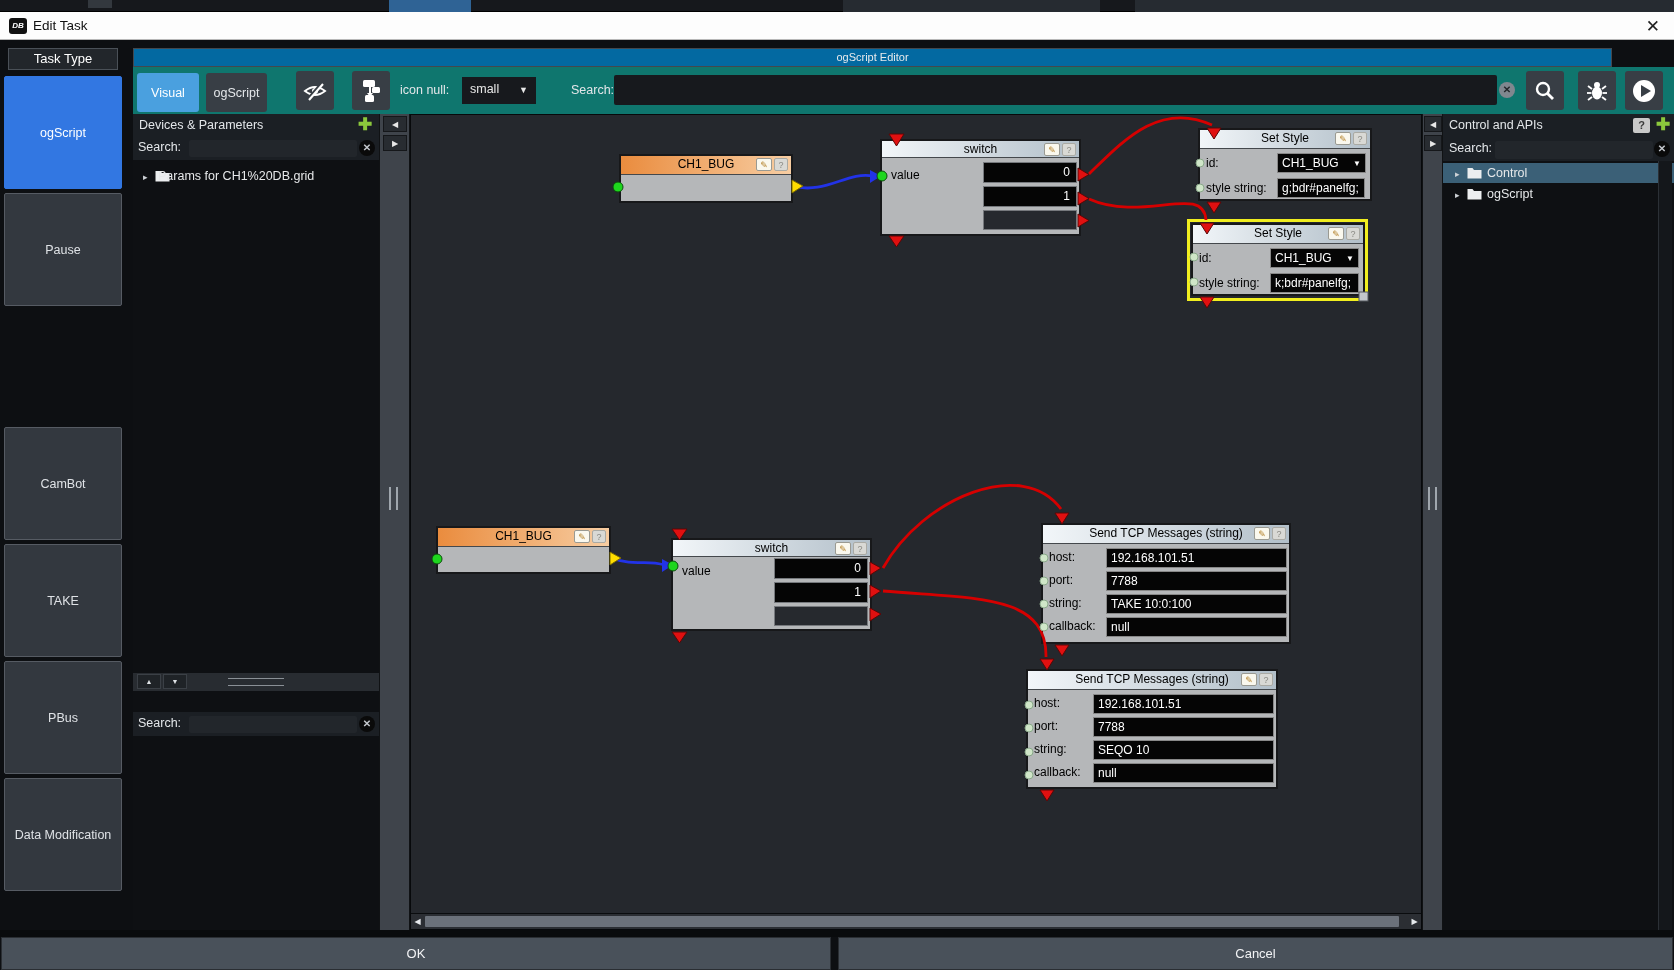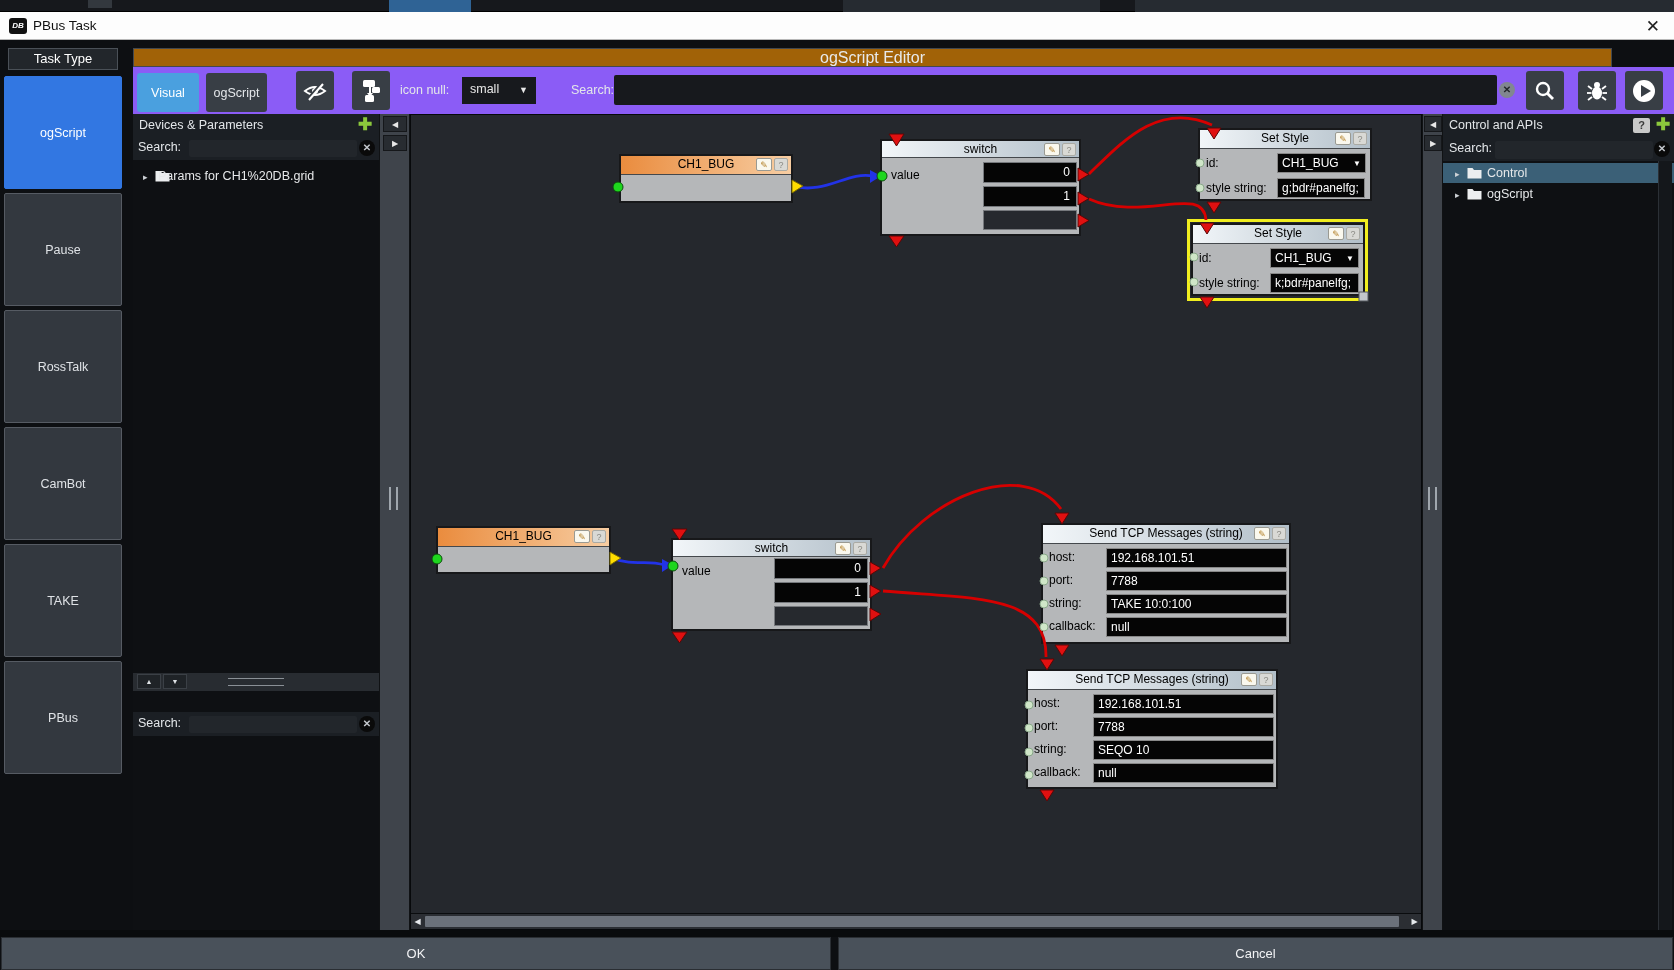--- a/index.html
+++ b/index.html
@@ -16,24 +16,24 @@
   .tb-logo { position:absolute; left:9px; top:6px; width:18px; height:16px; background:#111; border-radius:3px; color:#fff; font-size:8px; font-weight:bold; font-style:italic; text-align:center; line-height:16px; }
   .tb-title { position:absolute; left:33px; top:6px; font-size:13.5px; color:#111; }
   .tb-close { position:absolute; right:14px; top:4px; font-size:17px; color:#222; font-weight:300; cursor:default; }
 
   
   .tt-header { position:absolute; left:8px; top:48px; width:110px; height:22px; background:#22262b; border:1px solid #4a5057; color:#fff; font-size:13px; text-align:center; line-height:20px; }
   .task-btn { position:absolute; left:4px; width:118px; height:113px; background:#33383f; border:1px solid #565b63; border-radius:2px; color:#dfe2e6; font-size:12.5px; display:flex; align-items:center; justify-content:center; text-align:center; cursor:pointer; }
   .task-btn.sel { background:#3277e2; border-color:#3277e2; color:#fff; }
 
   
-  .ed-header { position:absolute; left:133px; top:48px; width:1479px; height:19px; background:#a16207; border:1px solid #43484e; color:#e8eaec; font-size:16px; text-align:center; line-height:17px; }
-
-  
-  .toolbar { position:absolute; left:133px; top:67px; width:1541px; height:47px; background:#8b5cf6; }
+  .ed-header { position:absolute; left:133px; top:48px; width:1479px; height:19px; background:#0369a1; border:1px solid #43484e; color:#e8eaec; font-size:11px; text-align:center; line-height:17px; }
+
+  
+  .toolbar { position:absolute; left:133px; top:67px; width:1541px; height:47px; background:#0f766e; }
   .tab { position:absolute; top:6px; height:39px; border-radius:3px; color:#fff; font-size:12.5px; display:flex; align-items:center; justify-content:center; cursor:pointer; }
   .tab.visual { left:4px; width:62px; background:#4aa0df; }
   .tab.ogs { left:73px; width:61px; background:#383e45; color:#e4e7ea; }
   .tbtn { position:absolute; top:4px; width:38px; height:39px; background:#383e45; border-radius:3px; display:flex; align-items:center; justify-content:center; cursor:pointer; }
   .lbl { position:absolute; color:#e3e6e9; font-size:12.5px; }
   .dropdown { position:absolute; left:329px; top:10px; width:74px; height:27px; background:#17191d; color:#e8e8e8; font-size:12.5px; padding:5px 8px; cursor:pointer; }
   .dropdown .dd-caret { position:absolute; right:8px; top:8px; font-size:9px; color:#e8e8e8; }
   .search-input { position:absolute; background:#17191d; border:none; outline:none; color:#e8e8e8; font-size:12.5px; padding:0 6px; border-radius:2px; font-family:"Liberation Sans",sans-serif; }
   .clear-x { position:absolute; width:16px; height:16px; border-radius:50%; font-size:10px; font-weight:bold; text-align:center; line-height:16px; cursor:pointer; }
   .clear-gray { background:#81878f; color:#23262a; }
@@ -95,31 +95,31 @@
 
   <div class="top-strip">
     <div class="ts-frag" style="left:88px;width:24px;height:8px;background:#33383e;"></div>
     <div class="ts-frag" style="left:389px;width:82px;background:#2f6395;"></div>
     <div class="ts-frag" style="left:843px;width:257px;background:#262b31;"></div>
     <div class="ts-frag" style="left:1135px;width:539px;background:#262b31;"></div>
   </div>
 
   <div class="titlebar">
     <div class="tb-logo">DB</div>
-    <div class="tb-title">PBus Task</div>
+    <div class="tb-title">Edit Task</div>
     <div class="tb-close">✕</div>
   </div>
 
   <div class="tt-header">Task Type</div>
   <div class="task-btn sel" style="top:76px;">ogScript</div>
   <div class="task-btn" style="top:193px;">Pause</div>
-  <div class="task-btn" style="top:310px;">RossTalk</div>
   <div class="task-btn" style="top:427px;text-align:center;">CamBot</div>
   <div class="task-btn" style="top:544px;">TAKE</div>
   <div class="task-btn" style="top:661px;">PBus</div>
+  <div class="task-btn" style="top:778px;">Data Modification</div>
 
   <div class="ed-header">ogScript Editor</div>
 
   <div class="toolbar">
     <div class="tab visual">Visual</div>
     <div class="tab ogs">ogScript</div>
     <div class="tbtn" style="left:163px;">
       <svg width="24" height="20" viewBox="0 0 24 20">
         <path d="M2,10 Q12,2 22,10 Q12,18 2,10 Z" fill="none" stroke="#fff" stroke-width="2"></path>
         <circle cx="12" cy="10" r="3" fill="#fff"></circle>

